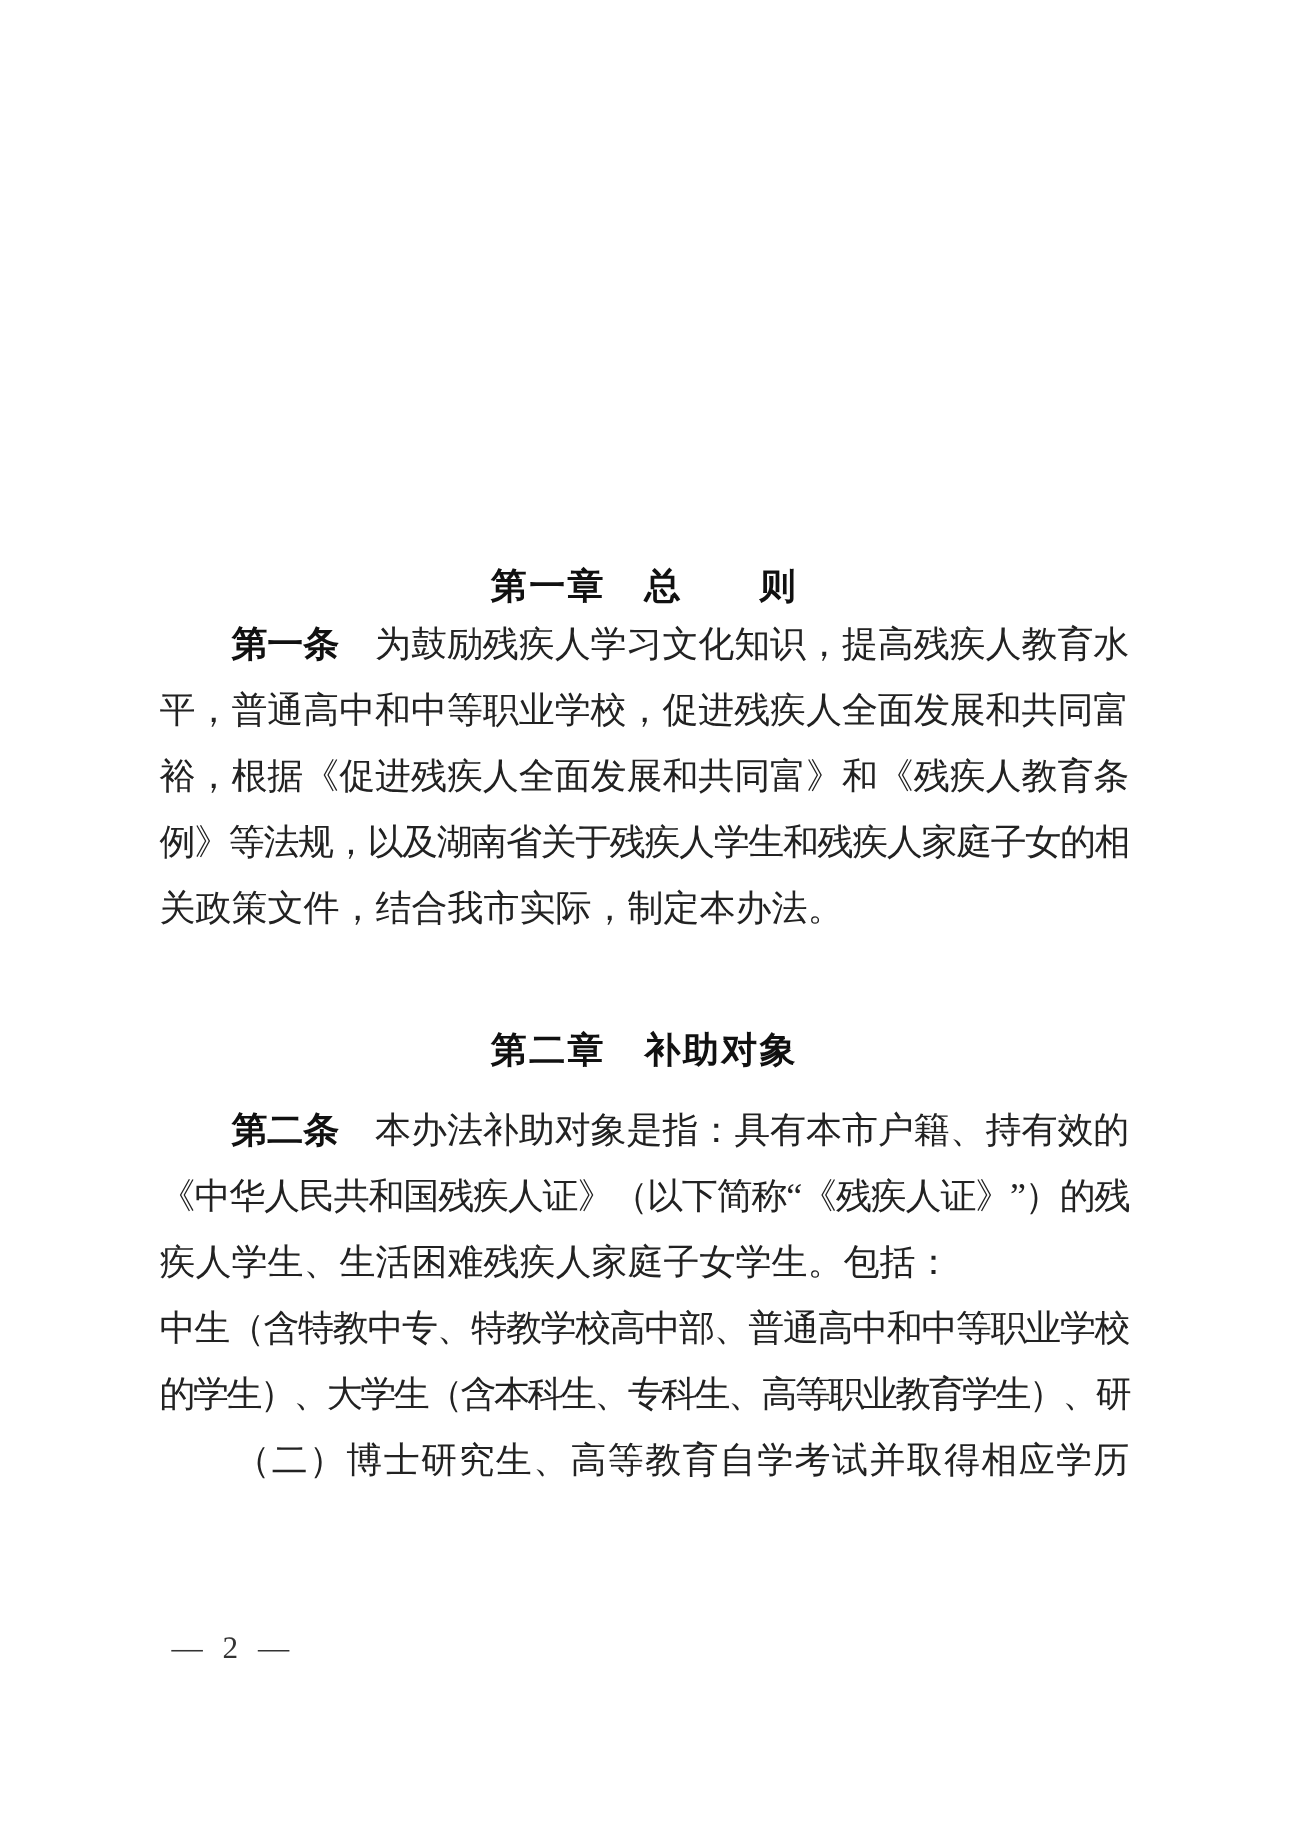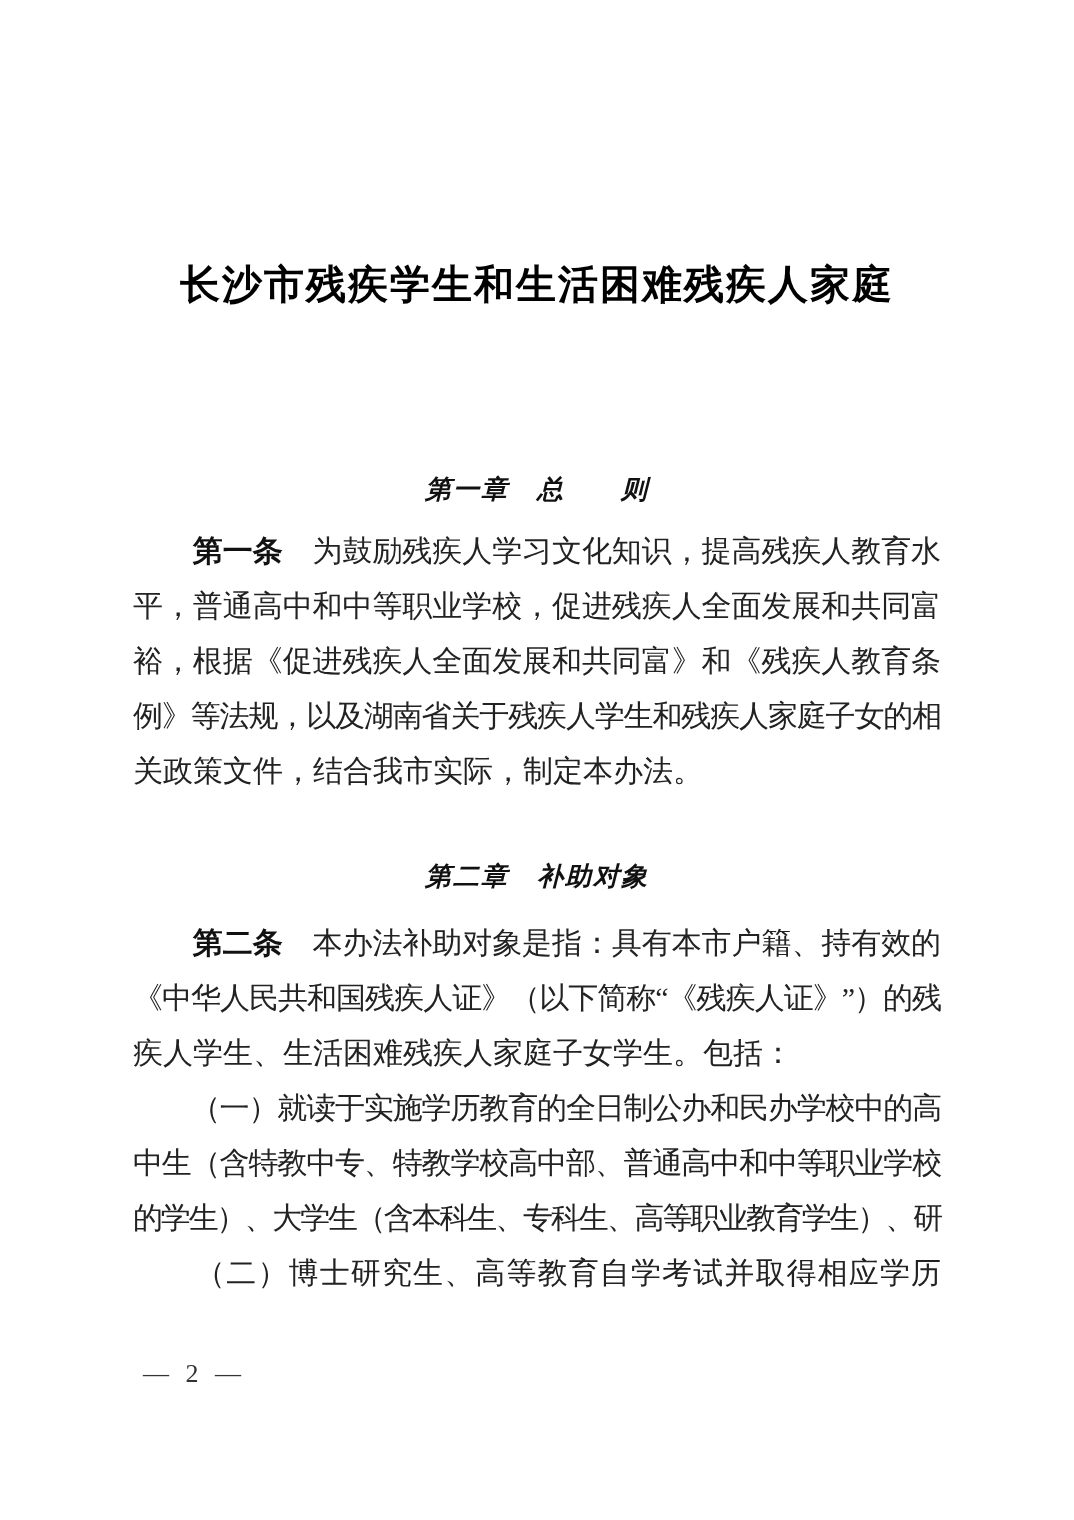--- a/index.html
+++ b/index.html
@@ -28,37 +28,36 @@
   }
 
   .chapter {
     position: absolute;
     left: 133px;
     width: 808px;
     margin: 0;
     text-align: center;
     font-family: "Liberation Sans", sans-serif;
     font-weight: 700;
-    font-size: 26px;
+    font-size: 30px;
     line-height: 38px;
     letter-spacing: 2px;
     color: #111111;
-    font-style: italic;
   }
   #ch1 { top: 470px; }
   #ch2 { top: 845px; margin-top: 12px; }
 
   .body-block {
     position: absolute;
     left: 133px;
     width: 808px;
     font-size: 30px;
     color: #222222;
   }
-  #body1 { top: 523px; }
+  #body1 { top: 510px; }
   #body2 { top: 915px; }
 
   .bodyline {
     height: 55px;
     line-height: 55px;
     white-space: normal;
   }
   .bodyline.full {
     text-align: justify;
     text-align-last: justify;
@@ -78,40 +77,38 @@
     letter-spacing: 5px;
     color: #333333;
   }
 </style>
 </head>
 <body>
 
 <div class="page">
 
   <div class="title">
-    <div>长沙市残疾学生和生活困难残疾人家庭</div>
   </div>
 
   <h2 class="chapter" id="ch1">第一章　总　　则</h2>
 
   <div class="body-block" id="body1">
       <div class="bodyline full" style="letter-spacing: -0.124074px;"><span class="lead">　　第一条</span><span>　为鼓励残疾人学习文化知识，提高残疾人教育水</span></div>
       <div class="bodyline full" style="letter-spacing: -0.124074px;"><span>平，普通高中和中等职业学校，促进残疾人全面发展和共同富</span></div>
       <div class="bodyline full" style="letter-spacing: -0.124074px;"><span>裕，根据《促进残疾人全面发展和共同富》和《残疾人教育条</span></div>
       <div class="bodyline full" style="letter-spacing: -1.19286px;"><span>例》等法规，以及湖南省关于残疾人学生和残疾人家庭子女的相</span></div>
       <div class="bodyline" style=""><span>关政策文件，结合我市实际，制定本办法。</span></div>
     </div>
 
   <h2 class="chapter" id="ch2">第二章　补助对象</h2>
 
   <div class="body-block" id="body2">
       <div class="bodyline full" style="letter-spacing: -0.124074px;"><span class="lead">　　第二条</span><span>　本办法补助对象是指：具有本市户籍、持有效的</span></div>
       <div class="bodyline full" style="letter-spacing: -1.05px;"><span>《中华人民共和国残疾人证》（以下简称“《残疾人证》”）的残</span></div>
       <div class="bodyline" style=""><span>疾人学生、生活困难残疾人家庭子女学生。包括：</span></div>
-      <div class="bodyline full" style="letter-spacing: -1.19286px;"><span>　　（一）就读于实施学历教育的全日制公办和民办学校中的高</span></div>
       <div class="bodyline full" style="letter-spacing: -1.19286px;"><span>中生（含特教中专、特教学校高中部、普通高中和中等职业学校</span></div>
       <div class="bodyline full" style="letter-spacing: -2.18793px;"><span>的学生）、大学生（含本科生、专科生、高等职业教育学生）、研</span></div>
       <div class="bodyline full" style="letter-spacing: -0.124074px;"><span>　　（二）博士研究生、高等教育自学考试并取得相应学历</span></div>
     </div>
 
   <div class="pagenum">— 2 —</div>
 
 </div>
 
 </body></html>

